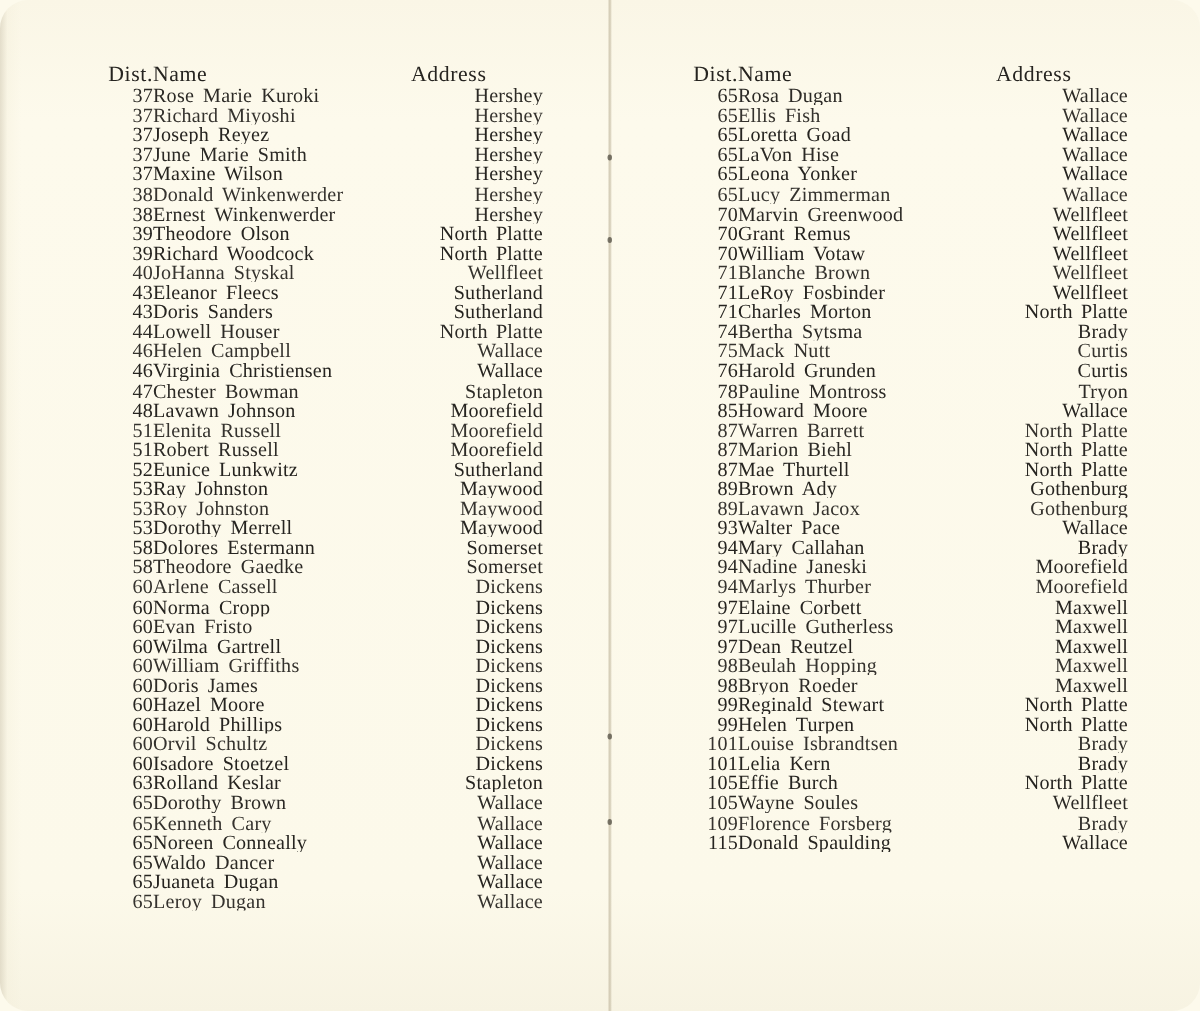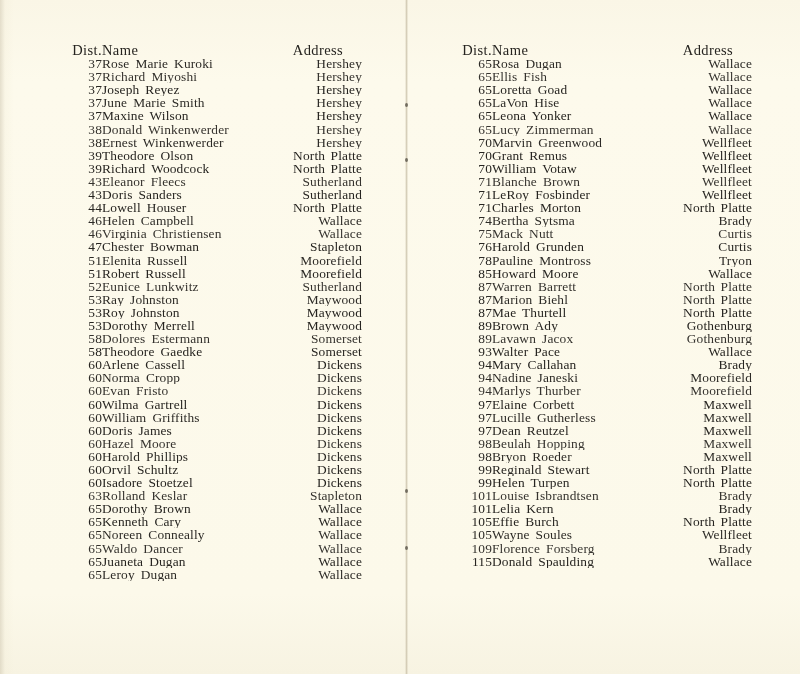--- a/index.html
+++ b/index.html
@@ -25,20 +25,21 @@
       linear-gradient(90deg,
         rgba(208,200,178,0.55) 0px,
         rgba(240,234,212,0.25) 5px,
         rgba(253,250,236,0) 14px),
       linear-gradient(180deg,
         rgba(250,246,230,1) 0%,
         rgba(253,250,236,1) 12%,
         rgba(252,249,234,1) 88%,
         rgba(247,243,226,1) 100%),
       #fcf8e8;
+    border-radius: 19px;
   }
 
   
   .fold {
     position: absolute;
     left: 405px;
     top: 0;
     width: 3px;
     height: 674px;
     background: linear-gradient(90deg,
@@ -80,21 +81,21 @@
     overflow: hidden;
   }
 
   
   col.c-dist { width: 40px; }
   col.c-name { width: 172px; }
   col.c-addr { width: 88px; }
 
   th.h-dist, td.d-dist { text-align: right; padding-right: 6px; }
   th.h-name { text-align: left;  padding-left: 34px; }
-  th.h-addr { text-align: center; }
+  th.h-addr { text-align: left; }
   td.d-name { text-align: left;  padding-left: 10px; }
   td.d-addr { text-align: right; }
 
   thead th {
     font-size: 14.5px;
     letter-spacing: .4px;
     padding-bottom: 15px;
     height: auto;
   }
   tbody td {
@@ -174,20 +175,25 @@
             <td class="d-dist">39</td>
             <td class="d-name">Theodore Olson</td>
             <td class="d-addr">North Platte</td>
           </tr>
           <tr>
             <td class="d-dist">39</td>
             <td class="d-name">Richard Woodcock</td>
             <td class="d-addr">North Platte</td>
           </tr>
           <tr>
+            <td class="d-dist">40</td>
+            <td class="d-name">JoHanna Styskal</td>
+            <td class="d-addr">Wellfleet</td>
+          </tr>
+          <tr>
             <td class="d-dist">43</td>
             <td class="d-name">Eleanor Fleecs</td>
             <td class="d-addr">Sutherland</td>
           </tr>
           <tr>
             <td class="d-dist">43</td>
             <td class="d-name">Doris Sanders</td>
             <td class="d-addr">Sutherland</td>
           </tr>
           <tr>
@@ -202,20 +208,25 @@
           </tr>
           <tr>
             <td class="d-dist">46</td>
             <td class="d-name">Virginia Christiensen</td>
             <td class="d-addr">Wallace</td>
           </tr>
           <tr>
             <td class="d-dist">47</td>
             <td class="d-name">Chester Bowman</td>
             <td class="d-addr">Stapleton</td>
+          </tr>
+          <tr>
+            <td class="d-dist">48</td>
+            <td class="d-name">Lavawn Johnson</td>
+            <td class="d-addr">Moorefield</td>
           </tr>
           <tr>
             <td class="d-dist">51</td>
             <td class="d-name">Elenita Russell</td>
             <td class="d-addr">Moorefield</td>
           </tr>
           <tr>
             <td class="d-dist">51</td>
             <td class="d-name">Robert Russell</td>
             <td class="d-addr">Moorefield</td>

